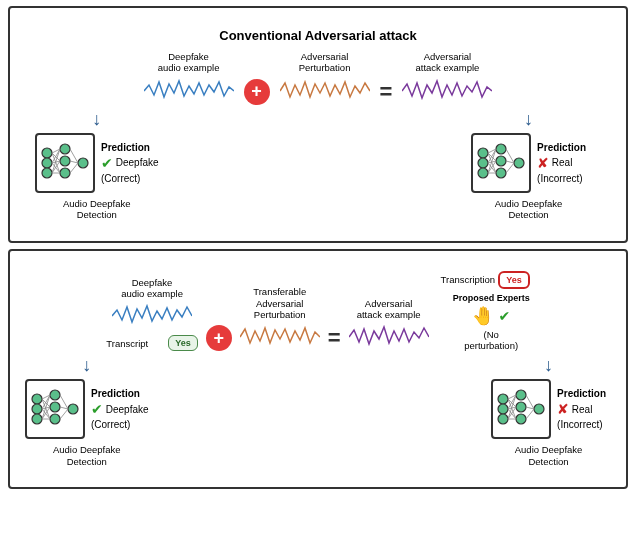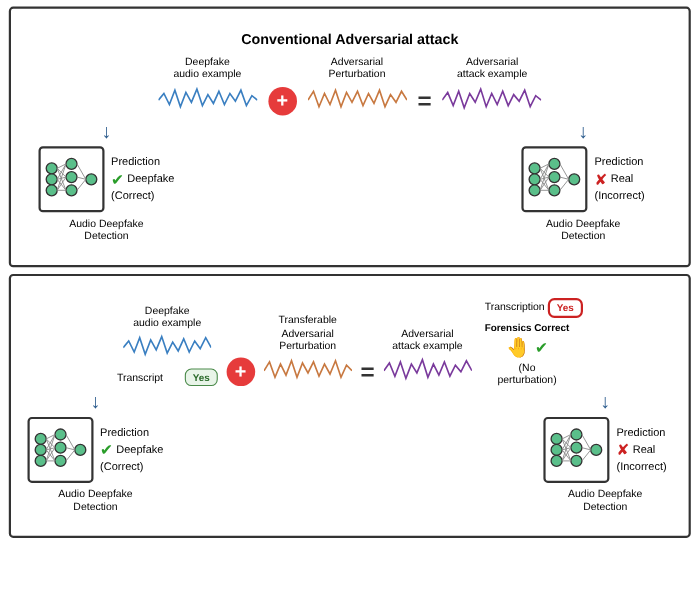--- a/index.html
+++ b/index.html
@@ -82,21 +82,21 @@
     }
 
     .prediction-box {
       display: flex;
       flex-direction: column;
       gap: 2px;
       font-size: 10px;
     }
 
     .pred-label {
-      font-weight: normal;
+      font-weight: bold;
       font-size: 10px;
     }
 
     .check-green {
       color: #2a9d2a;
       font-size: 14px;
     }
 
     .cross-red {
       color: #cc2222;
@@ -288,29 +288,29 @@
 
       <div class="equals">=</div>
 
       <div class="col">
         <div class="label-text">Adversarial<br>attack example</div>
         <svg width="80" height="28">
           <polyline points="0,14 5,7 10,19 15,6 20,21 25,8 30,16 35,4 40,20 45,8 50,18 55,6 60,19 65,9 70,15 75,5 80,14" fill="none" stroke="#7a3a9c" stroke-width="1.5"></polyline>
         </svg>
       </div>
 
-      <div style="display:flex;flex-direction:column;align-items:flex-start;gap:4px; margin-left:4px;">
+      <div style="display:flex;flex-direction:column;align-items:flex-end;gap:4px; margin-left:4px;">
         <div style="display:flex;align-items:center;gap:3px;">
           <div class="label-text">Transcription</div>
           <div class="speech-bubble-red">
             <span>Yes</span>
           </div>
         </div>
         <div class="forensics-box">
-          <div style="font-weight:bold;font-size:9px;">Forensics Correct</div>
+          <div style="font-weight:bold;font-size:9px;">Proposed Experts</div>
           <div style="display:flex;align-items:center;gap:4px;">
             <span style="font-size:18px;">🤚</span>
             <span class="check-green">✔</span>
           </div>
           <div class="label-text" style="white-space:pre-line;">(No
 perturbation)</div>
         </div>
       </div>
     </div>
 

